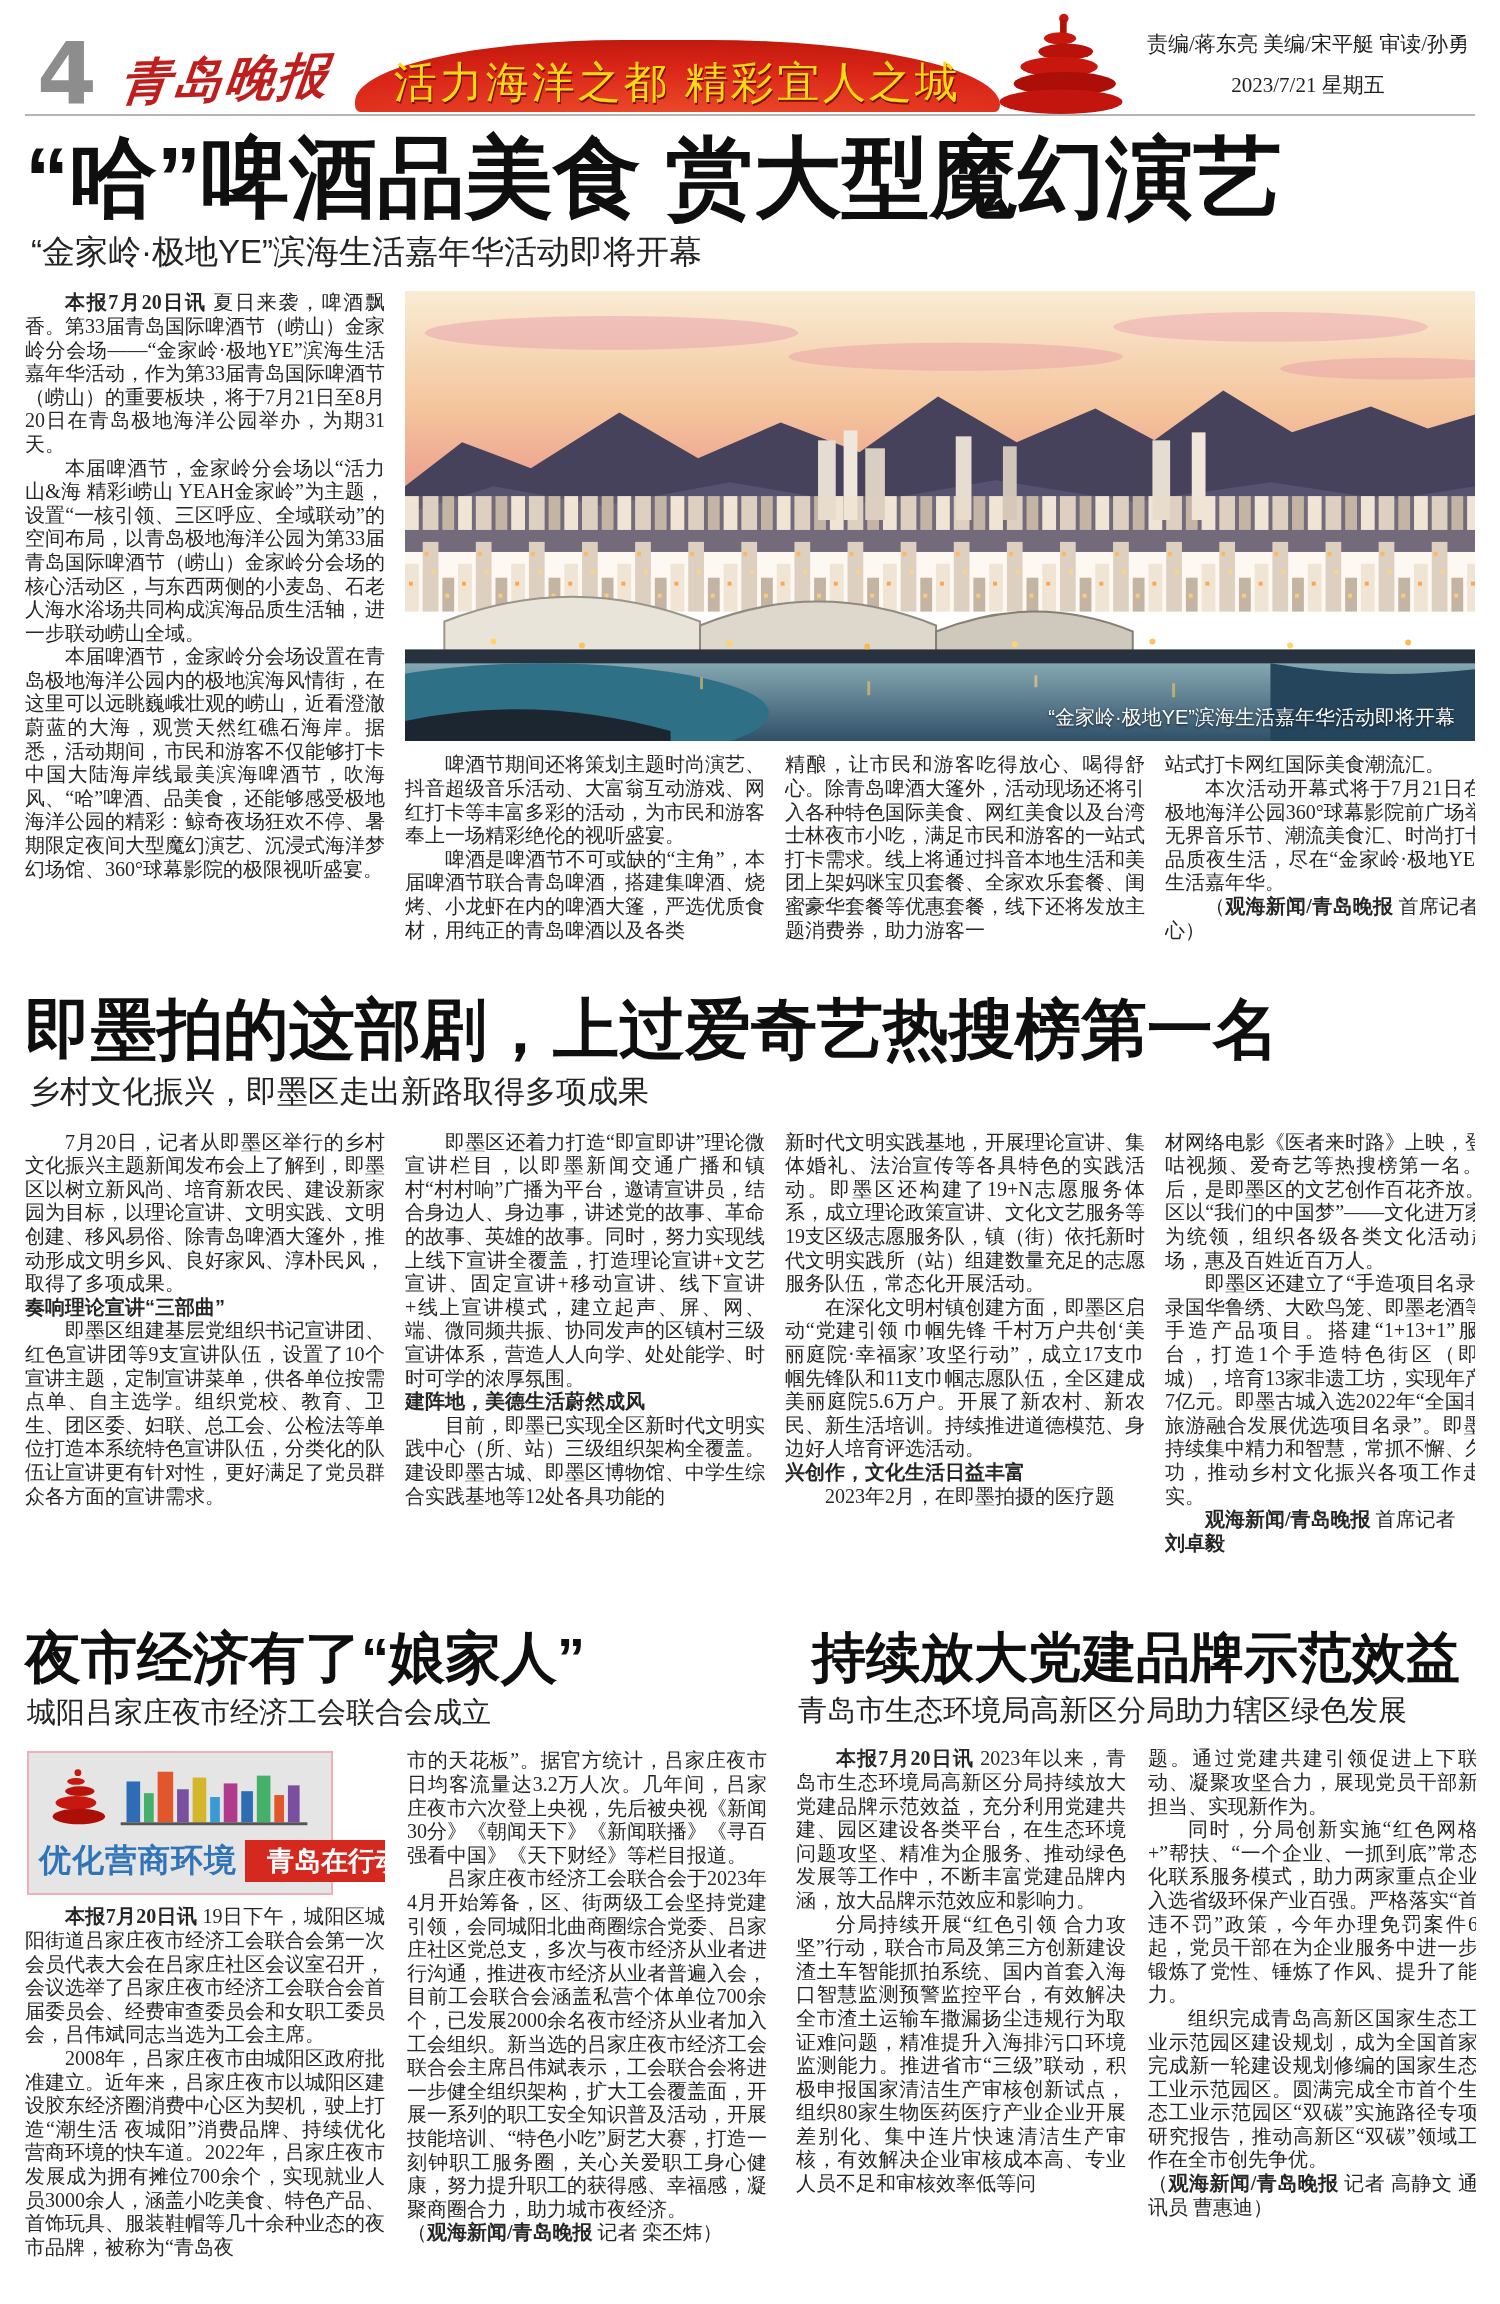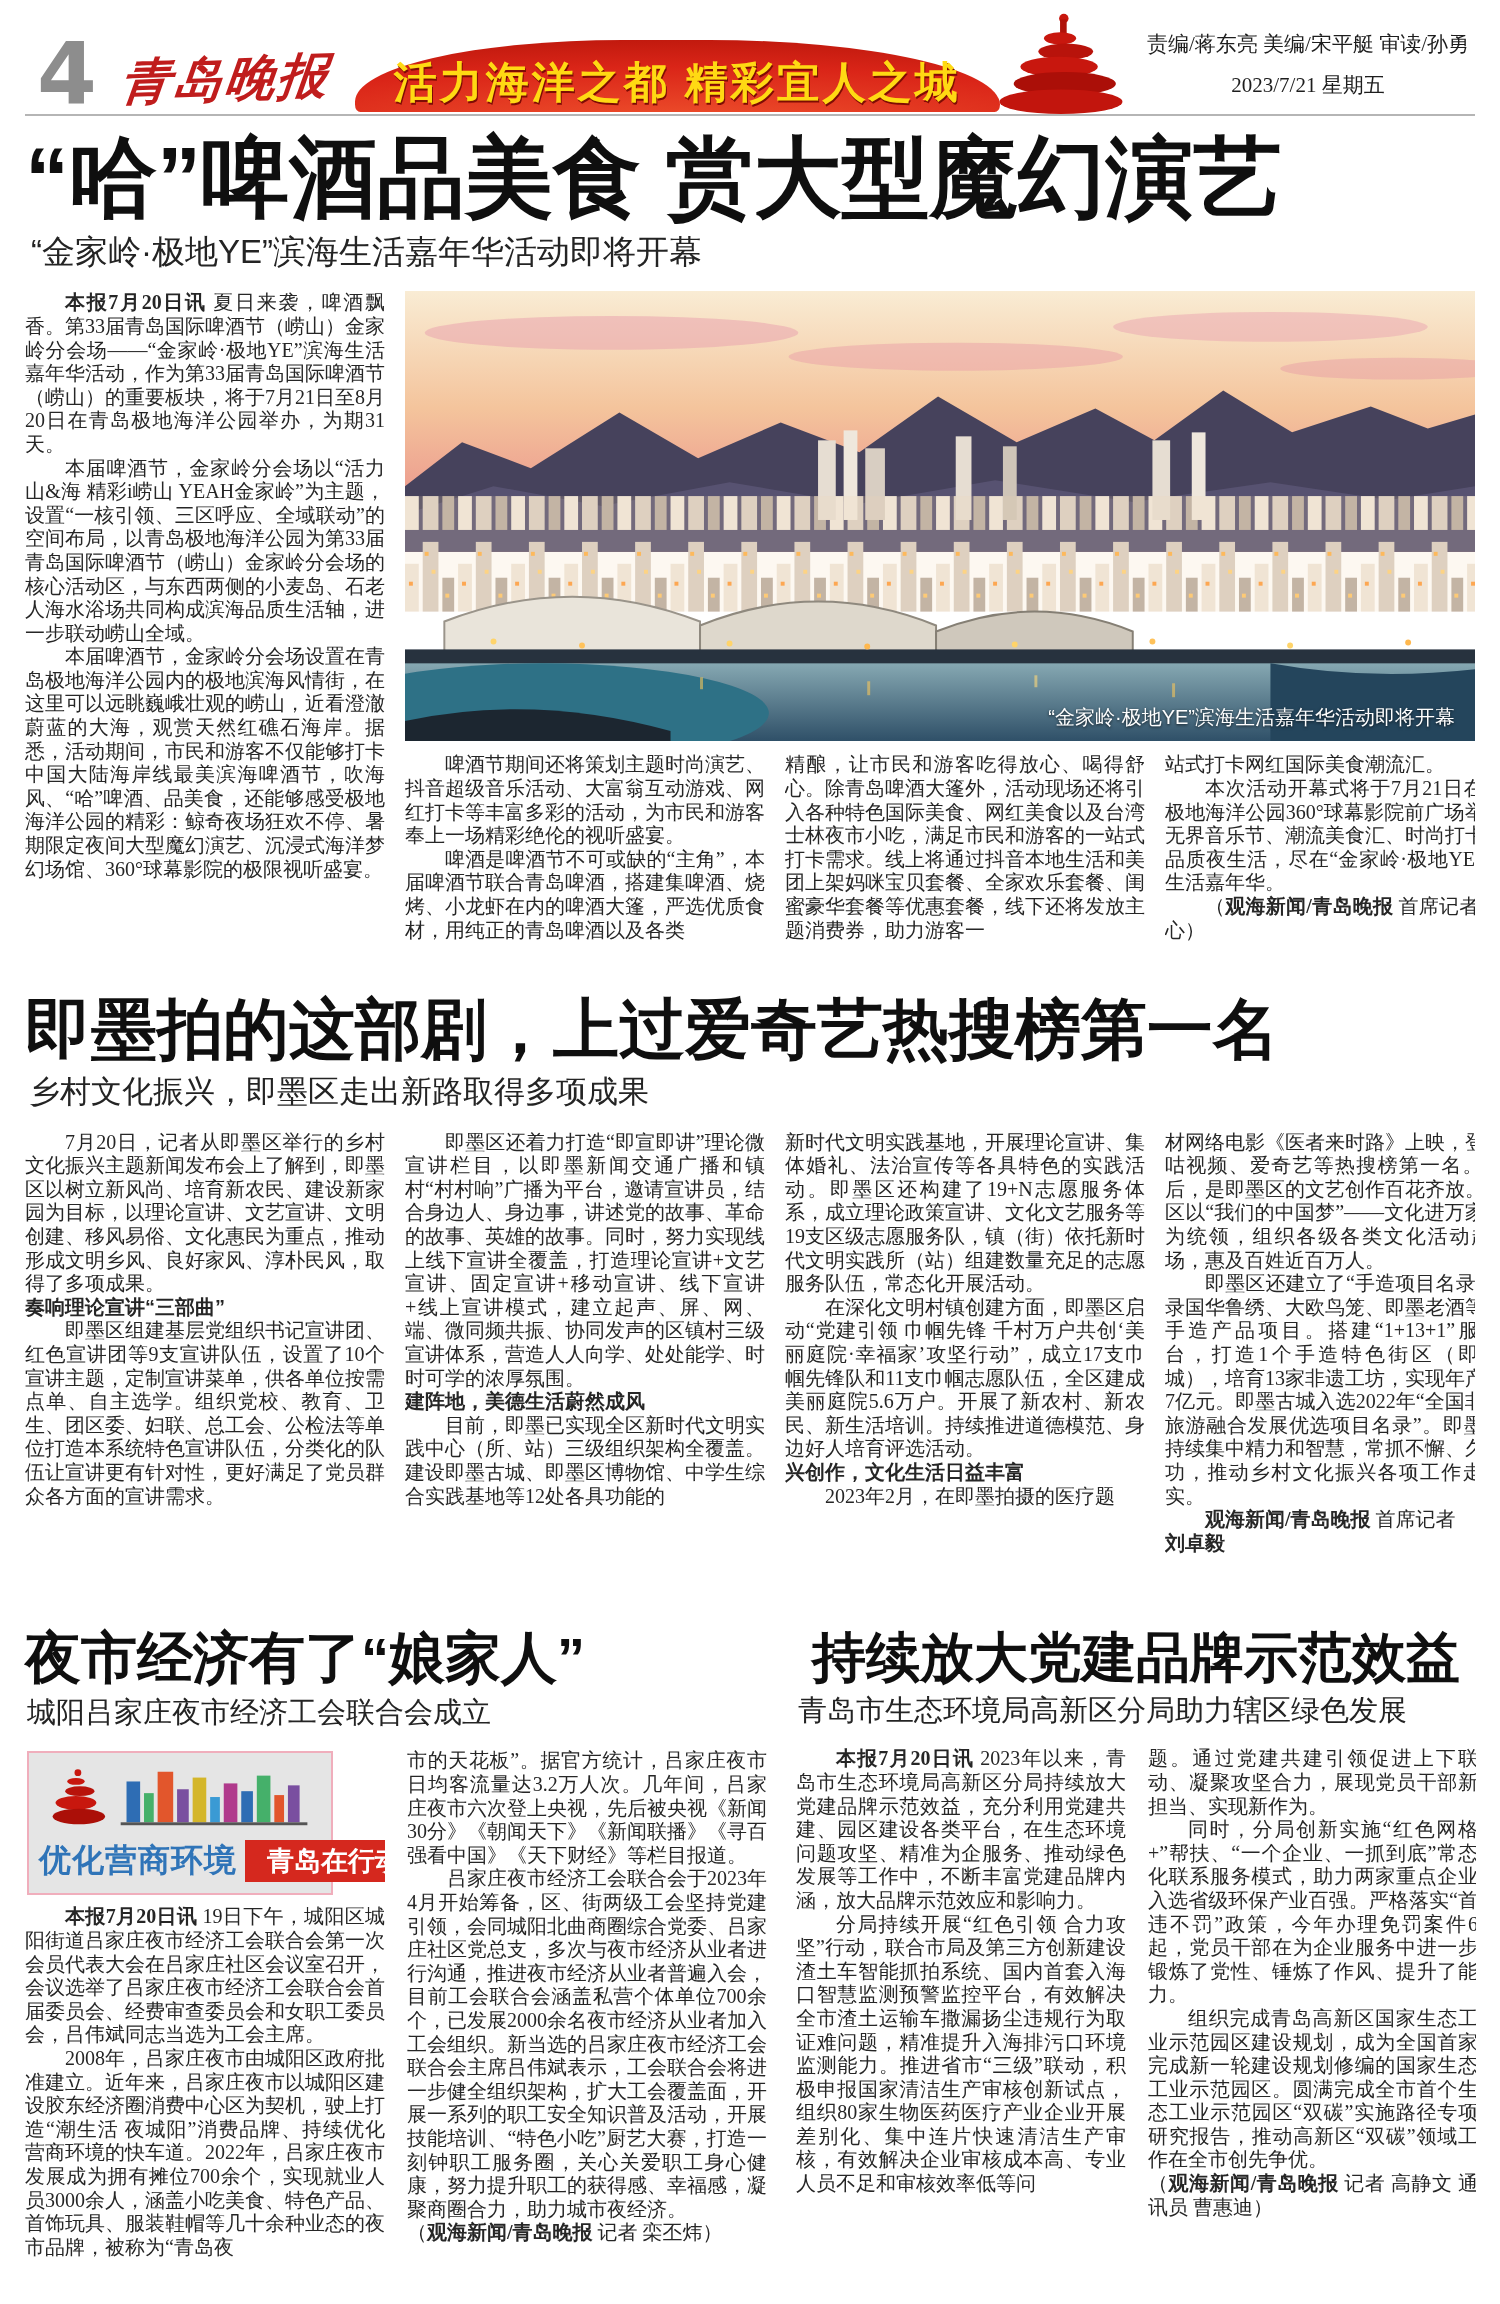--- a/index.html
+++ b/index.html
@@ -9,21 +9,21 @@
 
   
   .hdr{display:flex;align-items:flex-end;height:114px;border-bottom:2px solid #b5b5b5;position:relative;}
   .pagenum{font-family:"DejaVu Sans",sans-serif;font-weight:bold;font-size:86px;line-height:.85;color:#8d8d8d;margin:0 18px 4px 12px;}
   .papername{color:#c01d1d;font-weight:bold;font-style:italic;font-size:50px;line-height:1;margin:0 26px 10px 6px;
              font-family:"Liberation Serif",serif;transform:skewX(-8deg) rotate(-2deg);letter-spacing:2px;}
   .banner{position:relative;width:645px;height:72px;margin-bottom:2px;flex:none;
           background:radial-gradient(130% 150% at 50% 120%, #f0542e 0%, #da2518 55%, #ae1106 100%);
           border-radius:46% 50% 6px 6px / 95% 100% 8px 8px;
           display:flex;align-items:flex-end;justify-content:center;}
-  .banner span{font-family:"Liberation Sans","DejaVu Sans",sans-serif;font-weight:700;color:#ffd913;
+  .banner span{font-family:"Liberation Sans","DejaVu Sans",sans-serif;font-weight:400;color:#ffd913;
                font-size:43px;letter-spacing:3px;line-height:1.4;text-shadow:1px 2px 0 #7e0c04;white-space:nowrap;}
   .towersvg{width:150px;height:104px;margin:0 0 0 -14px;flex:none;}
   .edinfo{margin-left:auto;text-align:center;font-size:21px;color:#1d1d1d;line-height:1.95;padding:0 6px 8px 0;white-space:nowrap;}
 
   
   .bodytext p{margin:0;text-indent:2em;font-size:20px;line-height:23.6px;text-align:justify;color:#262626;}
   .bodytext p.noindent{text-indent:0;}
   .dateline{font-weight:bold;}
   .brand{font-weight:bold;}
   .colw{width:360px;flex:none;overflow:hidden;}
@@ -185,21 +185,21 @@
       </div>
     </div>
   </section>
 
   <section>
     <h1 class="h2a">即墨拍的这部剧，上过爱奇艺热搜榜第一名</h1>
     <div class="sub2">乡村文化振兴，即墨区走出新路取得多项成果</div>
 
     <div class="a2body bodytext">
       <div class="colw">
-        <p>7月20日，记者从即墨区举行的乡村文化振兴主题新闻发布会上了解到，即墨区以树立新风尚、培育新农民、建设新家园为目标，以理论宣讲、文艺宣讲、文明创建、移风易俗、文化惠民为重点，推动形成文明乡风、良好家风、淳朴民风，取得了多项成果。</p>
+        <p>7月20日，记者从即墨区举行的乡村文化振兴主题新闻发布会上了解到，即墨区以树立新风尚、培育新农民、建设新家园为目标，以理论宣讲、文明实践、文明创建、移风易俗、除青岛啤酒大篷外，推动形成文明乡风、良好家风、淳朴民风，取得了多项成果。</p>
         <p class="innerhead">奏响理论宣讲“三部曲”</p>
         <p>即墨区组建基层党组织书记宣讲团、红色宣讲团等9支宣讲队伍，设置了10个宣讲主题，定制宣讲菜单，供各单位按需点单、自主选学。组织党校、教育、卫生、团区委、妇联、总工会、公检法等单位打造本系统特色宣讲队伍，分类化的队伍让宣讲更有针对性，更好满足了党员群众各方面的宣讲需求。</p>
       </div>
       <div class="colw">
         <p>即墨区还着力打造“即宣即讲”理论微宣讲栏目，以即墨新闻交通广播和镇村“村村响”广播为平台，邀请宣讲员，结合身边人、身边事，讲述党的故事、革命的故事、英雄的故事。同时，努力实现线上线下宣讲全覆盖，打造理论宣讲+文艺宣讲、固定宣讲+移动宣讲、线下宣讲+线上宣讲模式，建立起声、屏、网、端、微同频共振、协同发声的区镇村三级宣讲体系，营造人人向学、处处能学、时时可学的浓厚氛围。</p>
         <p class="innerhead">建阵地，美德生活蔚然成风</p>
         <p>目前，即墨已实现全区新时代文明实践中心（所、站）三级组织架构全覆盖。建设即墨古城、即墨区博物馆、中学生综合实践基地等12处各具功能的</p>
       </div>
       <div class="colw">
         <p class="noindent">新时代文明实践基地，开展理论宣讲、集体婚礼、法治宣传等各具特色的实践活动。即墨区还构建了19+N志愿服务体系，成立理论政策宣讲、文化文艺服务等19支区级志愿服务队，镇（街）依托新时代文明实践所（站）组建数量充足的志愿服务队伍，常态化开展活动。</p>

